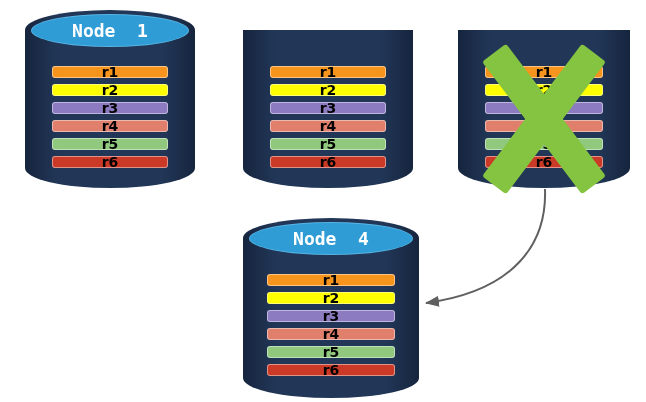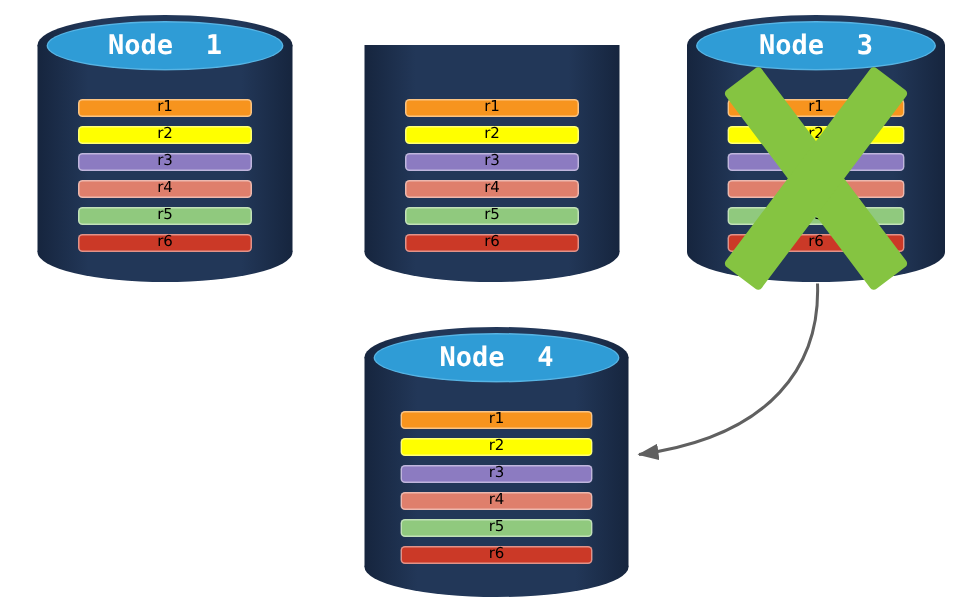--- a/index.html
+++ b/index.html
@@ -43,21 +43,21 @@
     position: absolute; top:56px; left:27px; right:27px;
     display: flex; flex-direction: column; gap: 6px;
   }
   .row {
     height: 12px; border-radius: 3px;
     border: 1px solid rgba(255,255,255,0.45);
     display: flex; align-items: center; justify-content: center;
     box-sizing: border-box;
   }
   .row span {
-    font-size: 10px; font-weight: normal; line-height: 10px;
+    font-size: 14px; font-weight: bold; line-height: 10px;
     color: #000000;
   }
   
   .x-mark { position:absolute; left:0; top:0; width:100%; height:100%; pointer-events:none; }
   .x-bar {
     position: absolute; left: 3px; top: 94px;
     width: 166px; height: 30px; border-radius: 3px;
   }
   .x-bar.a { transform: rotate(53deg); }
   .x-bar.b { transform: rotate(-53deg); }
@@ -120,25 +120,20 @@
         </div>
       <div class="row" style="background-color: rgb(203, 57, 39);">
           <span>r6</span>
         </div>
     </div>
   </div>
 
   <div class="cyl" style="left:458px; top:10px; width:172px; height:178px;">
     <div class="cyl-bottom"></div>
     <div class="cyl-body"></div>
-    <div class="cyl-top">
-      <div class="cyl-top-inner" style="background-color: rgb(47, 156, 214);">
-        <span class="cyl-title" style="color: rgb(255, 255, 255);">Node  3</span>
-      </div>
-    </div>
     <div class="rows">
       <div class="row" style="background-color: rgb(247, 148, 30);">
           <span>r1</span>
         </div>
       <div class="row" style="background-color: rgb(255, 255, 0);">
           <span>r2</span>
         </div>
       <div class="row" style="background-color: rgb(140, 123, 193);">
           <span>r3</span>
         </div>

